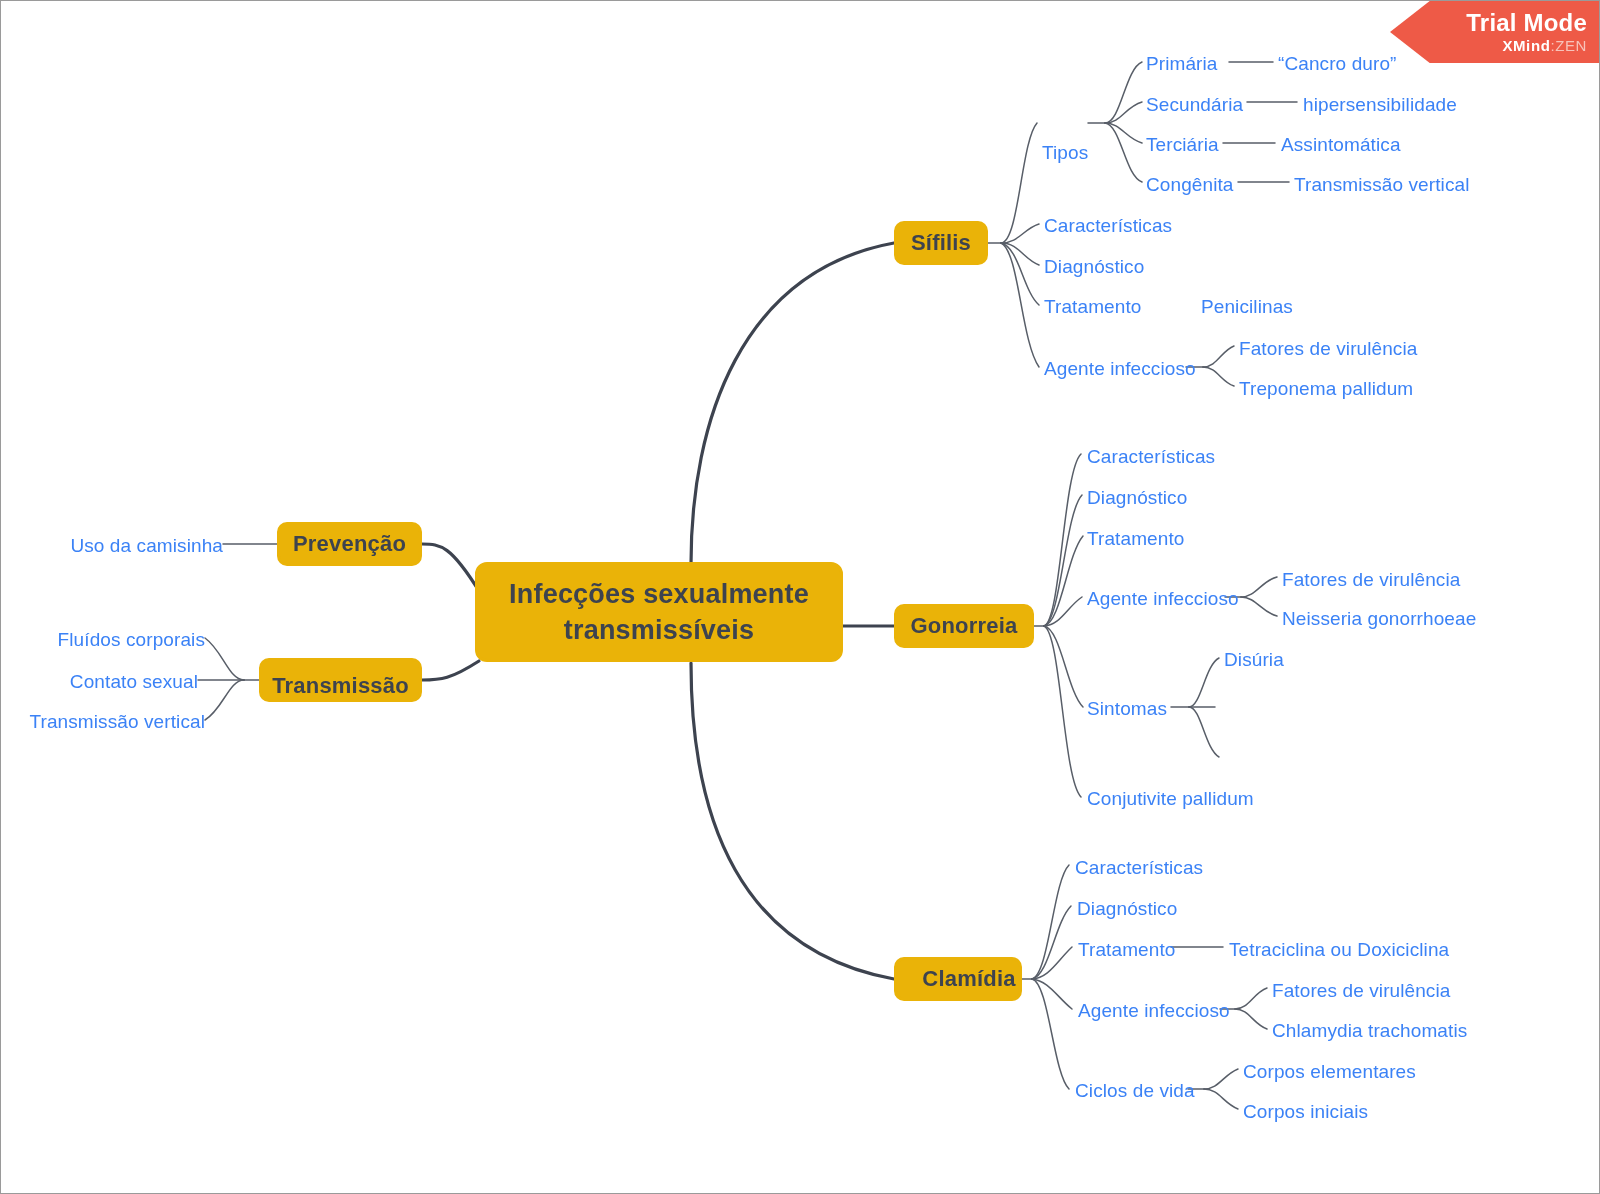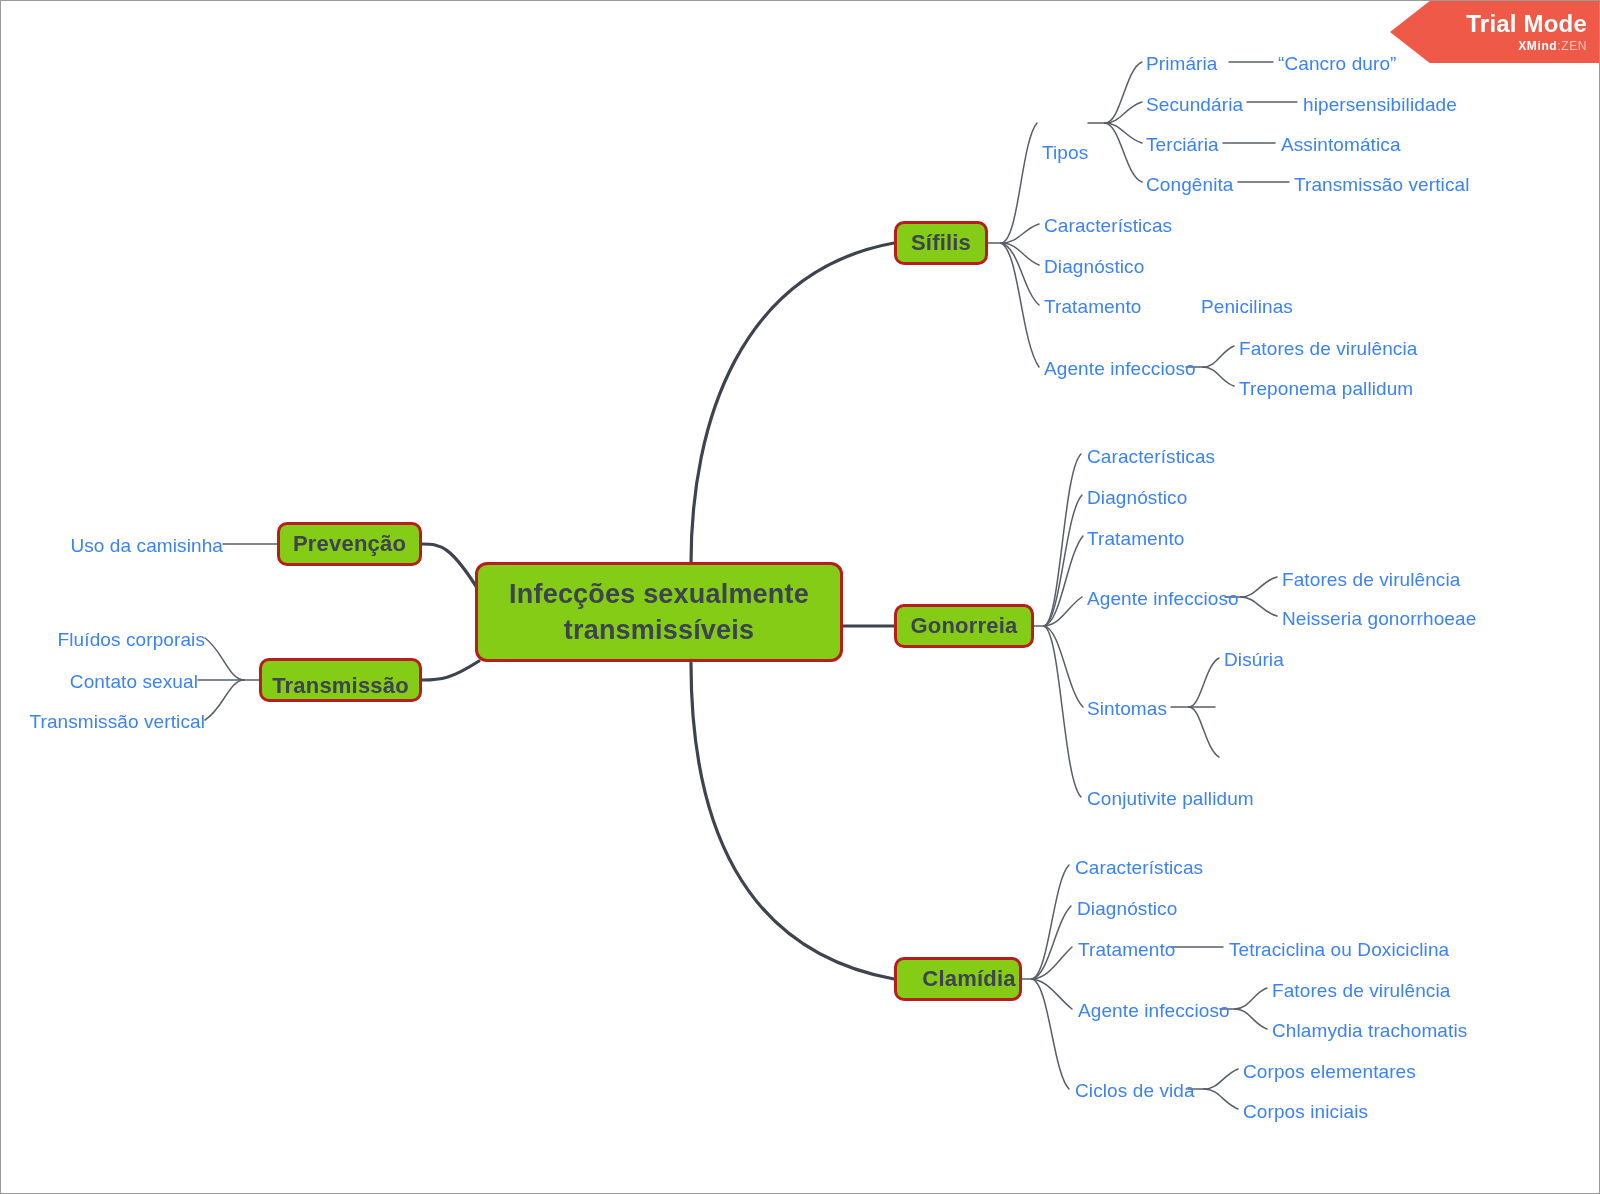--- a/index.html
+++ b/index.html
@@ -23,22 +23,22 @@
     position: absolute;
     left: 0;
     top: 0;
     width: 1600px;
     height: 1194px;
     pointer-events: none;
   }
   .node {
     position: absolute;
     box-sizing: border-box;
-    background: #84cc16;
-    border: 3px solid #b91c1c;
+    background: #eab308;
+    border: 3px solid #eab308;
     border-radius: 10px;
     color: #3d434f;
     display: flex;
     align-items: center;
     justify-content: center;
     text-align: center;
     font-weight: bold;
     white-space: nowrap;
   }
   .node.central {
@@ -83,21 +83,21 @@
     padding-right: 12px;
     box-sizing: border-box;
   }
   #trial-title {
     font-size: 24px;
     font-weight: bold;
     line-height: 1.05;
     letter-spacing: 0.2px;
   }
   #trial-sub {
-    font-size: 12px;
+    font-size: 15px;
     font-weight: bold;
     letter-spacing: 0.6px;
     margin-top: 2px;
   }
   #trial-sub .dim { color: #f7c3ba; font-weight: normal; }
 </style>
 </head>
 <body>
 
 <div id="canvas">

